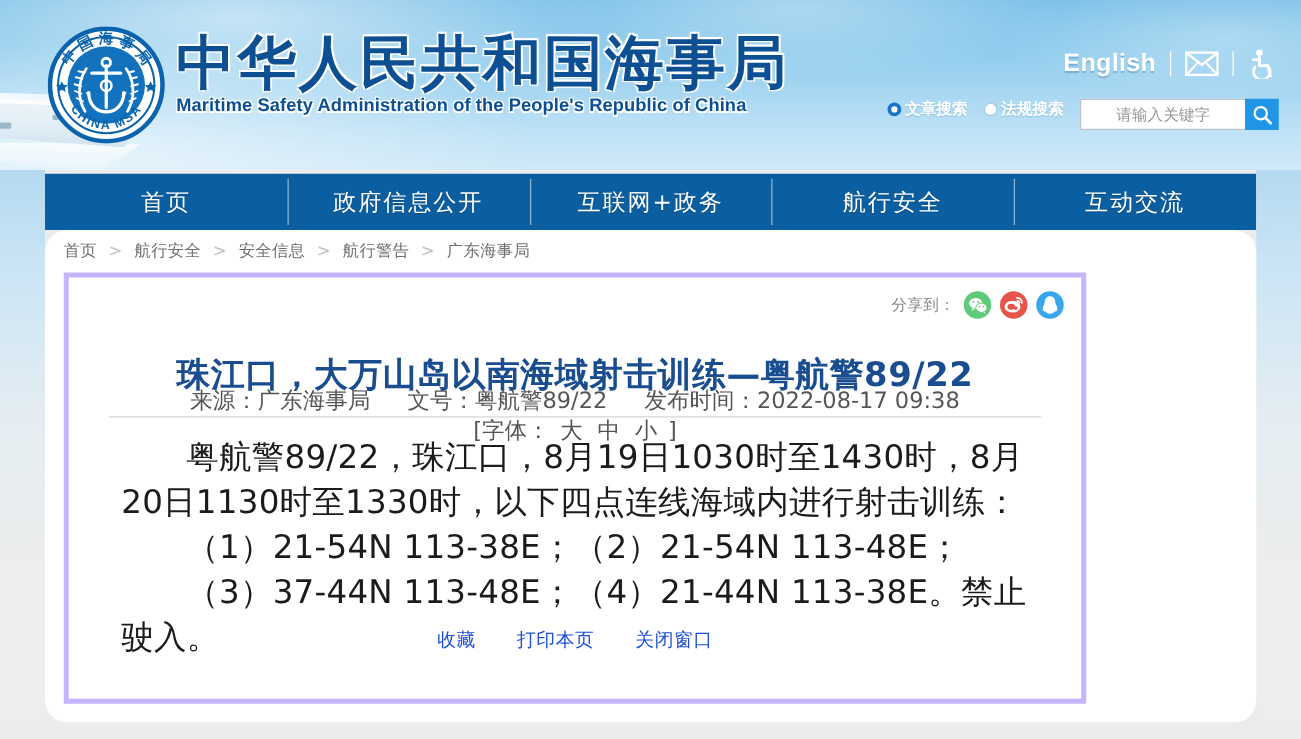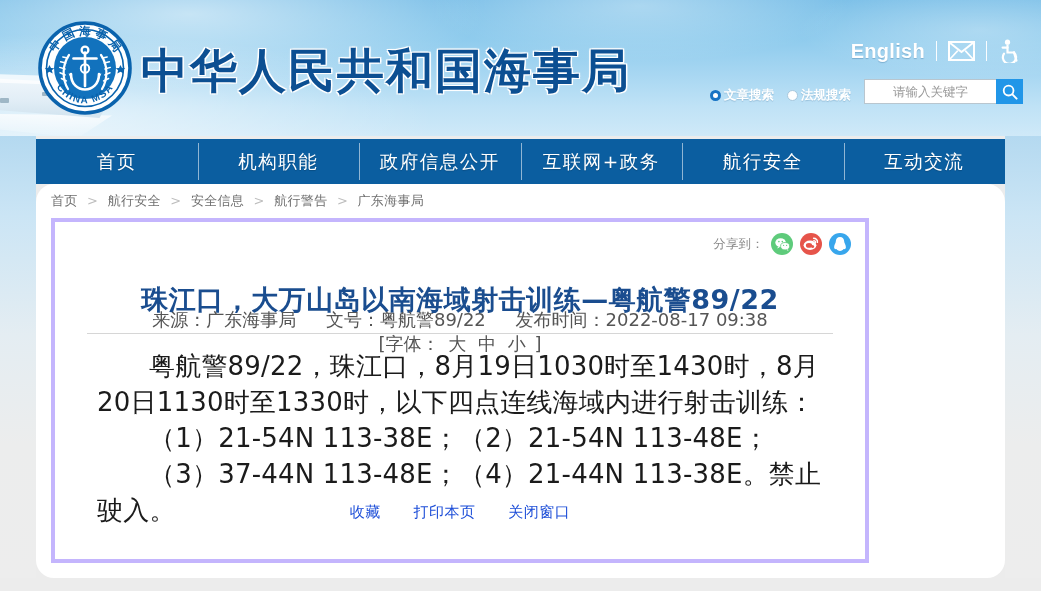--- a/index.html
+++ b/index.html
@@ -99,21 +99,20 @@
     letter-spacing: 2px;
     color: #0c4f92;
     line-height: 1.05;
     text-shadow:
       -1.3px -1.3px 0 #ffffff,
        1.3px -1.3px 0 #ffffff,
       -1.3px  1.3px 0 #ffffff,
        1.3px  1.3px 0 #ffffff,
        0 0 3px rgba(255,255,255,0.9);
     white-space: nowrap;
-    margin-top: 20px;
   }
   .logo-en {
     font-family: "Liberation Sans", sans-serif;
     font-size: 14.6px;
     font-weight: bold;
     color: #0c4f92;
     letter-spacing: 0.1px;
     margin-top: 2px;
     text-shadow:
       -1px -1px 0 #ffffff,
@@ -150,21 +149,21 @@
     display: inline-block;
     line-height: 0;
   }
 
   
   .search-row {
     position: absolute;
     right: 18px;
     top: 79px;
     display: flex;
-    align-items: flex-end;
+    align-items: flex-start;
     gap: 0;
   }
   .radio-opt {
     display: flex;
     align-items: center;
     gap: 3px;
     margin-right: 13px;
     cursor: pointer;
   }
   .radio-dot {
@@ -465,20 +464,21 @@
       </g>
       <circle cx="47" cy="29" r="3.4" fill="none" stroke="#ffffff" stroke-width="2.3"></circle>
       <circle cx="47" cy="47.5" r="4.2" fill="none" stroke="#ffffff" stroke-width="2"></circle>
       <path d="M30.6,52.5 L33,53 L32,55.6 Z" fill="#ffffff"></path>
       <path d="M63.4,52.5 L61,53 L62,55.6 Z" fill="#ffffff"></path>
     </svg>
   </div>
 
   <div class="logo-text-block">
     <div class="logo-cn">中华人民共和国海事局</div>
+    <div class="logo-en">Maritime Safety Administration of the People's Republic of China</div>
   </div>
 
   <div class="top-links">
     <span class="tl-text">English</span>
     <span class="sep"></span>
     <span class="icon-mail">
       <svg width="27" height="20" viewBox="0 0 27 20" xmlns="http://www.w3.org/2000/svg">
         <rect x="1" y="1" width="25" height="18" fill="none" stroke="#ffffff" stroke-width="2"></rect>
         <path d="M1.8,1.8 L13.5,11 L25.2,1.8" fill="none" stroke="#ffffff" stroke-width="2"></path>
         <path d="M1.8,18.2 L9.8,9.6 M25.2,18.2 L17.2,9.6" fill="none" stroke="#ffffff" stroke-width="1.6"></path>
@@ -512,21 +512,20 @@
           <circle cx="6.6" cy="6.6" r="4.9" fill="none" stroke="#ffffff" stroke-width="1.8"></circle>
           <path d="M10.4,10.4 L14.6,14.6" stroke="#ffffff" stroke-width="2" stroke-linecap="round"></path>
         </svg>
       </button>
     </div>
   </div>
 </div>
 
 <div class="navbar">
   <div class="nav-item">首页</div>
-  <div class="nav-item">机构职能</div>
   <div class="nav-item">政府信息公开</div>
   <div class="nav-item">互联网+政务</div>
   <div class="nav-item">航行安全</div>
   <div class="nav-item">互动交流</div>
 </div>
 
 <div class="side-left"></div>
 <div class="side-right"></div>
 
 <div class="page-wrap">

